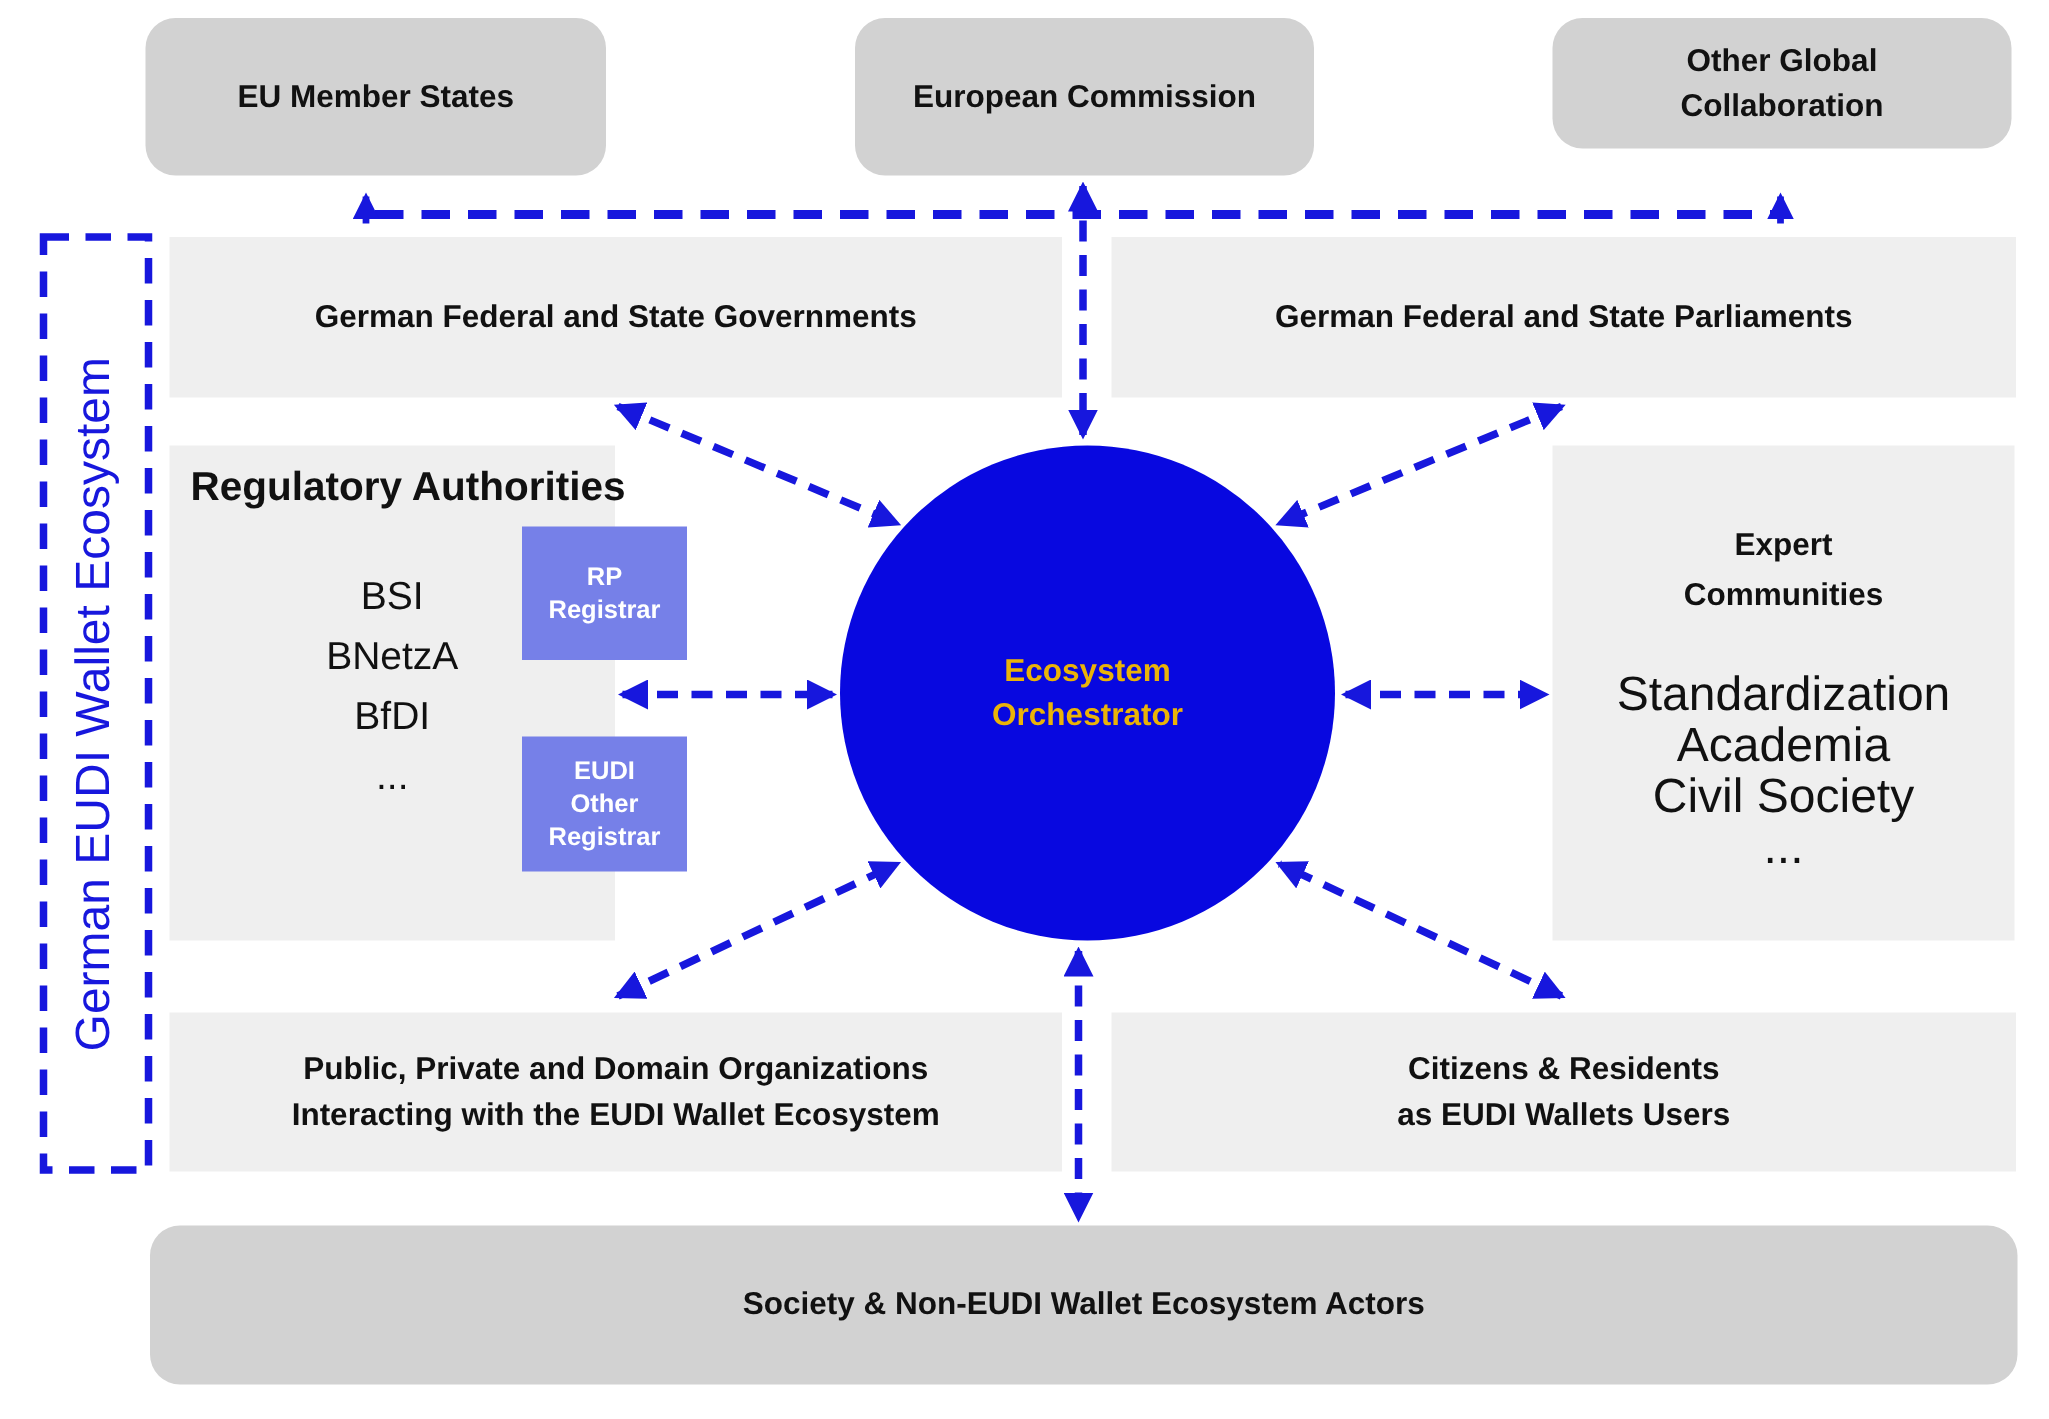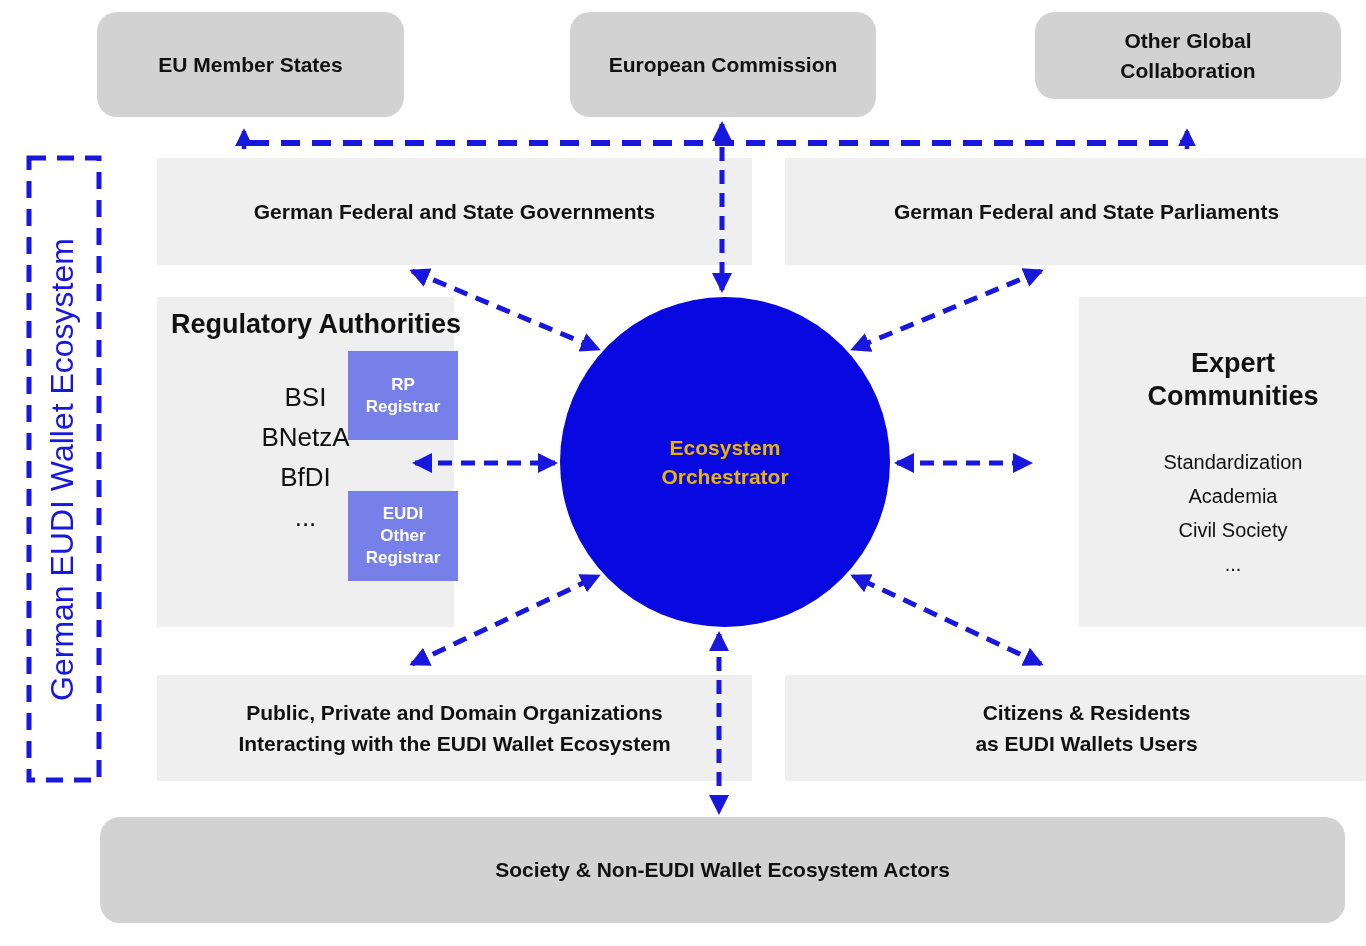--- a/index.html
+++ b/index.html
@@ -12,21 +12,21 @@
   }
   html,body{margin:0;padding:0;background:#ffffff;}
   .stage{
     position:relative;width:1366px;height:946px;background:#ffffff;
     font-family:"Liberation Sans",sans-serif;color:var(--text-black);
     overflow:hidden;
   }
   .node{position:absolute;display:flex;align-items:center;justify-content:center;
     text-align:center;white-space:pre-line;box-sizing:border-box;}
   .rounded{background:var(--box-gray);border-radius:20px;font-weight:bold;font-size:21px;line-height:30px;}
-  .panel{background:var(--box-light);font-weight:bold;font-size:21px;line-height:31px;margin-left:44px;}
+  .panel{background:var(--box-light);font-weight:bold;font-size:21px;line-height:31px;}
   .registrar{background:var(--registrar-blue);color:#ffffff;font-weight:bold;
     font-size:17px;line-height:22px;}
   .circle{background:var(--circle-blue);border-radius:50%;color:#eab308;
     font-weight:bold;font-size:21px;line-height:29px;}
 
   #box-eu{left:97px;top:12px;width:307px;height:105px;}
   #box-ec{left:570px;top:12px;width:306px;height:105px;}
   #box-ogc{left:1035px;top:12px;width:306px;height:87px;}
 
   #box-gov{left:113px;top:158px;width:595px;height:107px;}
@@ -37,23 +37,23 @@
   .reg-items{position:absolute;top:80px;left:0;width:100%;text-align:center;
     font-weight:normal;font-size:26px;line-height:40px;white-space:pre-line;}
 
   #box-rp{left:348px;top:351px;width:110px;height:89px;}
   #box-ewr{left:348px;top:491px;width:110px;height:90px;}
 
   #circle-orch{left:560px;top:297px;width:330px;height:330px;}
 
   #box-expert{left:1035px;top:297px;width:308px;height:330px;display:block;}
   .exp-title{position:absolute;top:50px;left:0;width:100%;text-align:center;
-    font-weight:bold;font-size:27px;line-height:33px;white-space:pre-line;}
+    font-weight:bold;font-size:21px;line-height:33px;white-space:pre-line;}
   .exp-items{position:absolute;top:148px;left:0;width:100%;
-    font-weight:normal;font-size:20px;line-height:34px;white-space:pre-line;}
+    font-weight:normal;font-size:32px;line-height:34px;white-space:pre-line;}
 
   #box-orgs{left:113px;top:675px;width:595px;height:106px;}
   #box-cit{left:741px;top:675px;width:603px;height:106px;}
   #box-society{left:100px;top:817px;width:1245px;height:106px;}
 
   #frame-label{position:absolute;left:24px;top:156px;width:76px;height:626px;
     display:flex;align-items:center;justify-content:center;pointer-events:none;}
   #frame-label span{transform:rotate(-90deg);white-space:nowrap;color:var(--accent-blue);
     font-size:32px;font-weight:normal;letter-spacing:0px;}
 

